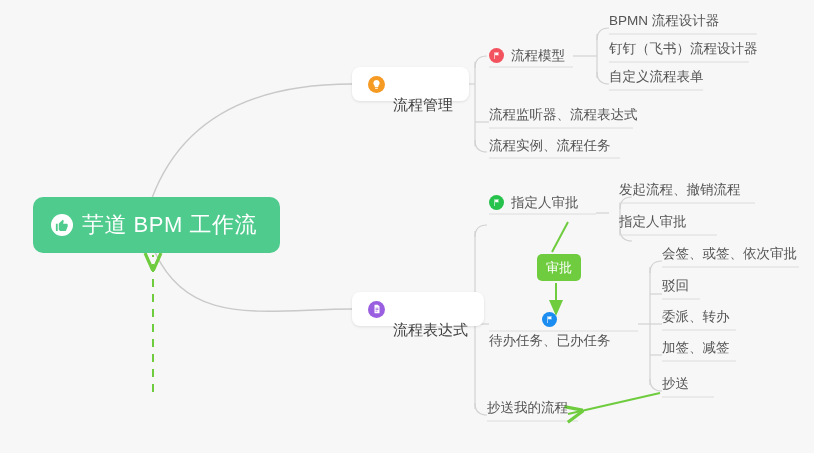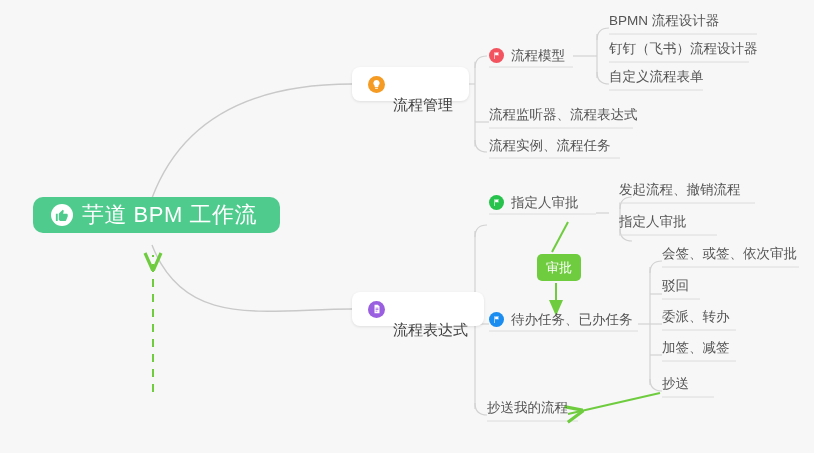--- a/index.html
+++ b/index.html
@@ -31,21 +31,21 @@
 
   
   .root-node {
     position: absolute;
     display: flex;
     align-items: center;
     gap: 9px;
     background: #4ecb8d;
     border-radius: 10px;
     padding: 0 18px;
-    height: 36px;
+    height: 56px;
     box-sizing: border-box;
     color: #ffffff;
     font-size: 22px;
     letter-spacing: .5px;
     white-space: nowrap;
   }
   .root-label { color: #ffffff; font-size: 22px; line-height: 1; }
 
   
   .branch-node {
@@ -269,21 +269,21 @@
           <path d="M8.4 4.2h10.2l-2.4 3.6 2.4 3.6H8.4z"></path>
       </svg>
     </span>
     <span class="topic-label">指定人审批</span>
   </div>
   <div class="leaf-node" style="left:619px; top:183px;">发起流程、撤销流程</div>
   <div class="leaf-node" style="left:619px; top:215px;">指定人审批</div>
 
   <div class="anno-badge" style="left:537px; top:254px;">审批</div>
 
-  <div class="topic-node" style="left:489px; top:312px;">
+  <div class="topic-node" style="left:489px; top:312px;flex-direction:column;">
     <span class="ic ic-sm ic-flagb">
       <svg width="9" height="9" viewBox="0 0 24 24" fill="#ffffff">
         <path d="M6 3h1.6v18H6z"></path>
           <path d="M8.4 4.2h10.2l-2.4 3.6 2.4 3.6H8.4z"></path>
       </svg>
     </span>
     <span class="topic-label">待办任务、已办任务</span>
   </div>
 
   <div class="leaf-node" style="left:662px; top:247px;">会签、或签、依次审批</div>

